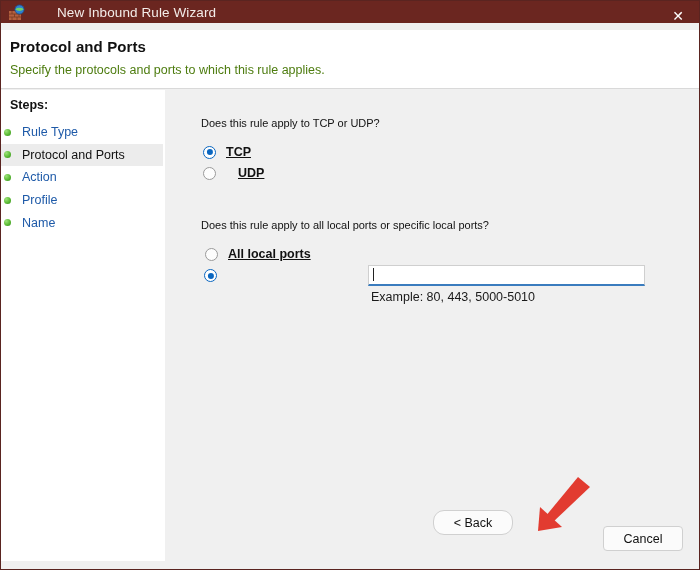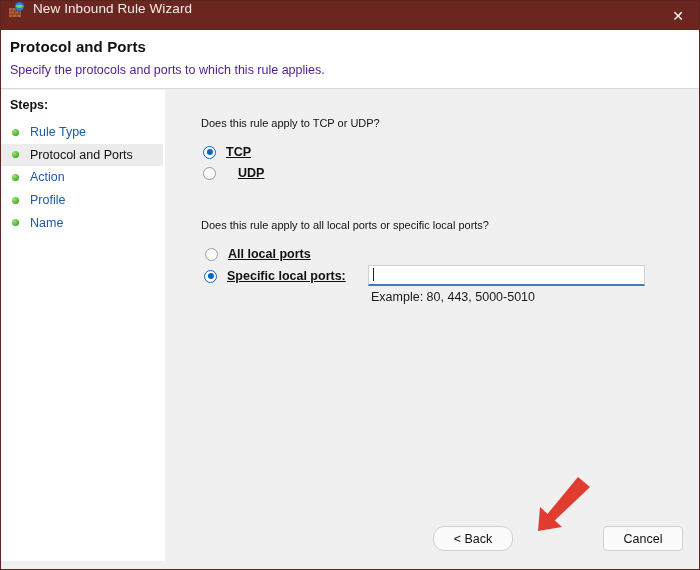--- a/index.html
+++ b/index.html
@@ -22,24 +22,25 @@
     border: 1px solid #5a2420;
     background: #f0f0f0;
     overflow: hidden;
   }
 
   
   #titlebar {
     position: absolute;
     left: 0; top: 0;
     width: 700px;
-    height: 29px;
+    height: 22px;
     background: #6b2620;
     display: flex;
-    align-items: flex-start;
+    align-items: center;
+    gap: 24px;
   }
   #title-icon {
     width: 17px;
     height: 17px;
     margin-left: 7px;
     margin-right: 8px;
     position: relative;
     flex: none;
   }
   #title-text {
@@ -77,21 +78,21 @@
     left: 9px; top: 8px;
     font-size: 15px;
     font-weight: bold;
     color: #111111;
     letter-spacing: 0.1px;
   }
   #header-subtitle {
     position: absolute;
     left: 9px; top: 33px;
     font-size: 12.5px;
-    color: #4c1d95;
+    color: #4d7c0f;
   }
 
   
   #sidebar {
     position: absolute;
     left: 0; top: 89px;
     width: 190px;
     bottom: 8px;
     background: #ffffff;
     border-right: 1px solid #d7d7d7;
@@ -107,21 +108,21 @@
   #steps-list {
     position: absolute;
     left: 0; top: 31px;
     width: 162px;
   }
   .step-row {
     position: relative;
     height: 22.6px;
     display: flex;
     align-items: center;
-    padding-left: 11px;
+    padding-left: 3px;
     box-sizing: border-box;
   }
   .step-row.current {
     background: #ececec;
   }
   .step-bullet {
     width: 7px;
     height: 7px;
     border-radius: 50%;
     background: radial-gradient(circle at 32% 30%, #9ee47a 0%, #5cbb36 55%, #2f8a14 100%);
@@ -252,21 +253,21 @@
     border: 1px solid #d0d0d0;
     border-radius: 4px;
     font-family: "Liberation Sans", sans-serif;
     font-size: 12.5px;
     color: #111111;
     display: flex;
     align-items: center;
     justify-content: center;
     cursor: default;
   }
-  #btn-back   { left: 268px; top: 20px; border-radius: 11px; }
+  #btn-back   { left: 268px; top: 4px; border-radius: 11px; }
   #btn-next   { left: 353px; top: 20px; border: 1.6px solid #2e7cc4; margin-top: 44px; }
   #btn-cancel { left: 438px; top: 20px; }
 
   
   #annotation-arrow {
     position: absolute;
     left: 525px;
     top: 472px;
     width: 70px;
     height: 62px;
@@ -354,21 +355,20 @@
 
     <div class="question" id="question-ports">Does this rule apply to all local ports or specific local ports?</div>
 
     <div class="radio-row" id="radio-all-ports">
       <span class="radio-mark"></span>
       <span class="radio-label">All local ports</span>
     </div>
 
     <div class="radio-row" id="radio-specific-ports">
       <span class="radio-mark checked"></span>
-      <span class="radio-label">Specific local ports:</span>
     </div>
 
     <div id="ports-input-wrap">
       <input id="ports-input" type="text" value="" style="">
       <span id="ports-caret"></span>
     </div>
 
     <div id="ports-example">Example: 80, 443, 5000-5010</div>
 
     <div id="footer">

